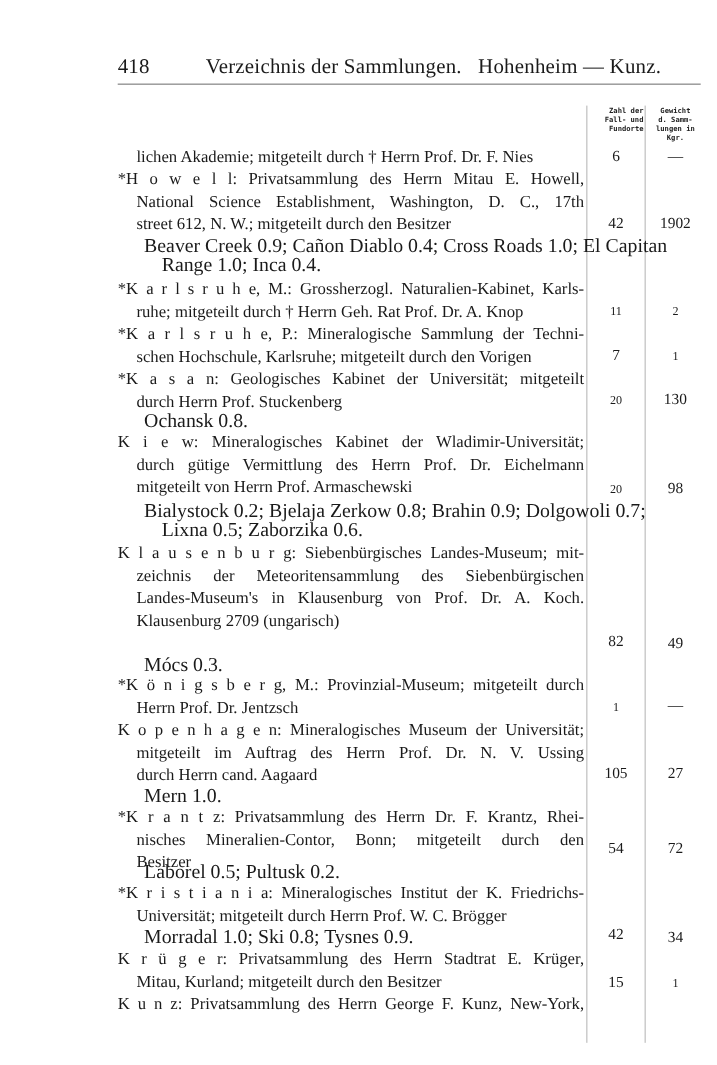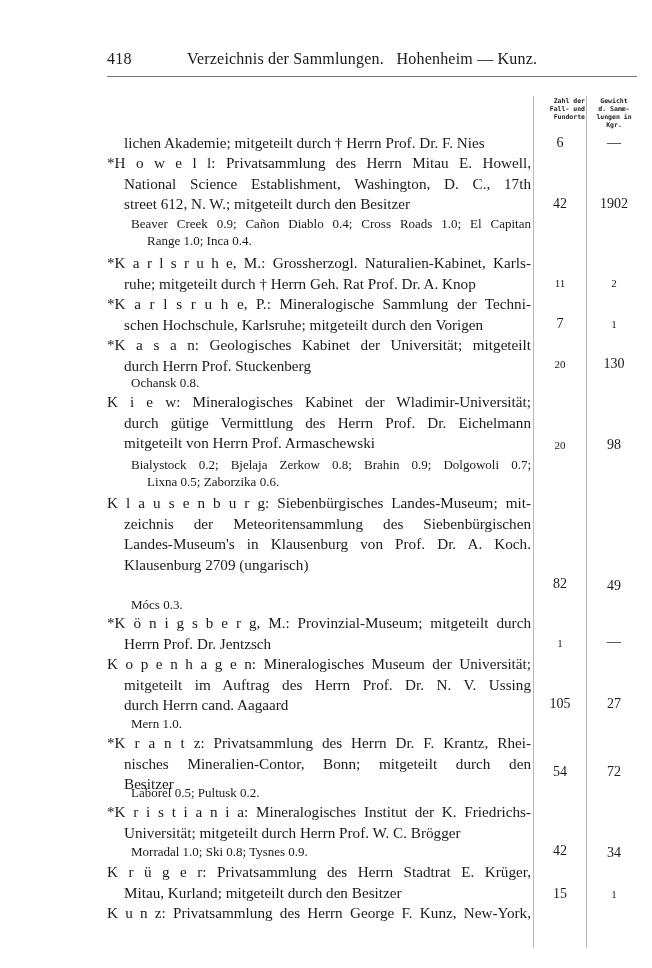--- a/index.html
+++ b/index.html
@@ -2,21 +2,21 @@
 <html><head>
 <meta charset="utf-8">
 <style>
   html, body { margin: 0; padding: 0; background: #ffffff; }
   body {
     width: 652px; height: 968px; position: relative; overflow: hidden;
     font-family: "Liberation Serif", "DejaVu Serif", serif; color: #1a1a1a;
   }
   .header {
     position: absolute; left: 107px; top: 50px; width: 530px; height: 24px;
-    font-size: 16px; letter-spacing: 0.2px;
+    font-size: 19px; letter-spacing: 0.2px;
   }
   .header .pnum { position: absolute; left: 0; top: 0; }
   .header .title { position: absolute; left: 80px; top: 0; }
   .header-rule {
     position: absolute; left: 107px; top: 76px; width: 530px; height: 0;
     border-top: 1px solid #777;
   }
   .vline { position: absolute; width: 0; border-left: 1px solid #b8b8b8; }
   .vline.a { left: 533px; top: 96px; height: 852px; }
   .vline.b { left: 586px; top: 96px; height: 852px; }
@@ -26,21 +26,21 @@
   }
   .colhead.a { left: 535px; width: 50px; text-align: right; }
   .colhead.b { left: 588px; width: 52px; }
   .row {
     position: absolute; left: 107px; width: 424px; font-size: 15.2px; line-height: 20.5px;
     text-align: justify;
   }
   .line { display: block; white-space: nowrap; text-align: justify; text-align-last: justify; }
   .line.last { text-align-last: left; }
   .ind { padding-left: 17px; }
-  .small { font-size: 13px; line-height: 17px; }
+  .small { font-size: 18px; line-height: 17px; }
   .small .line { padding-left: 24px; }
   .small .line.ind2 { padding-left: 40px; }
   .num {
     position: absolute; font-size: 14px; text-align: center; width: 50px;
   }
   .num.a { left: 535px; }
   .num.b { left: 588px; width: 52px; }
   .num.small-n { font-size: 11px; }
 </style>
 </head>

